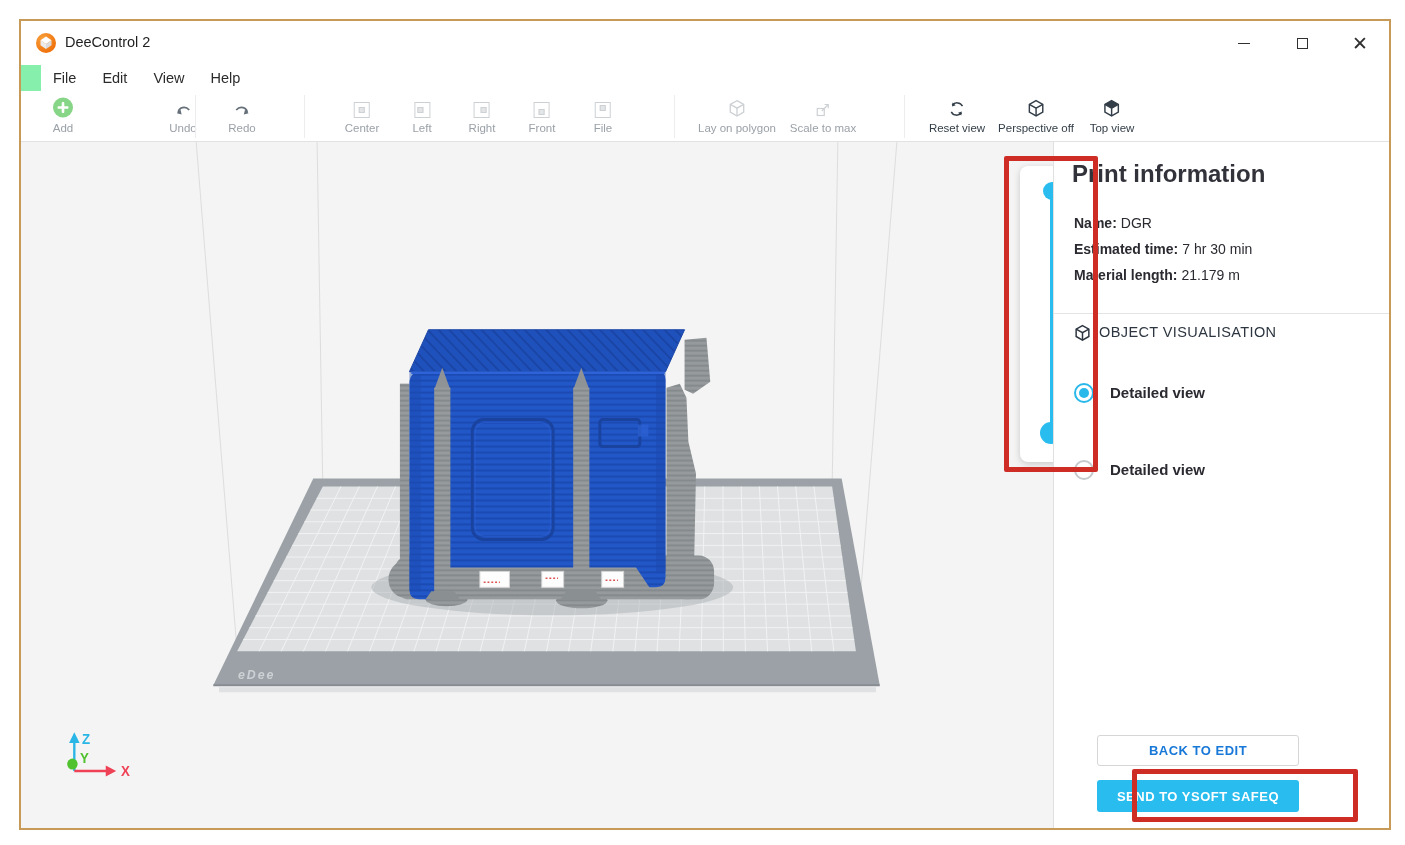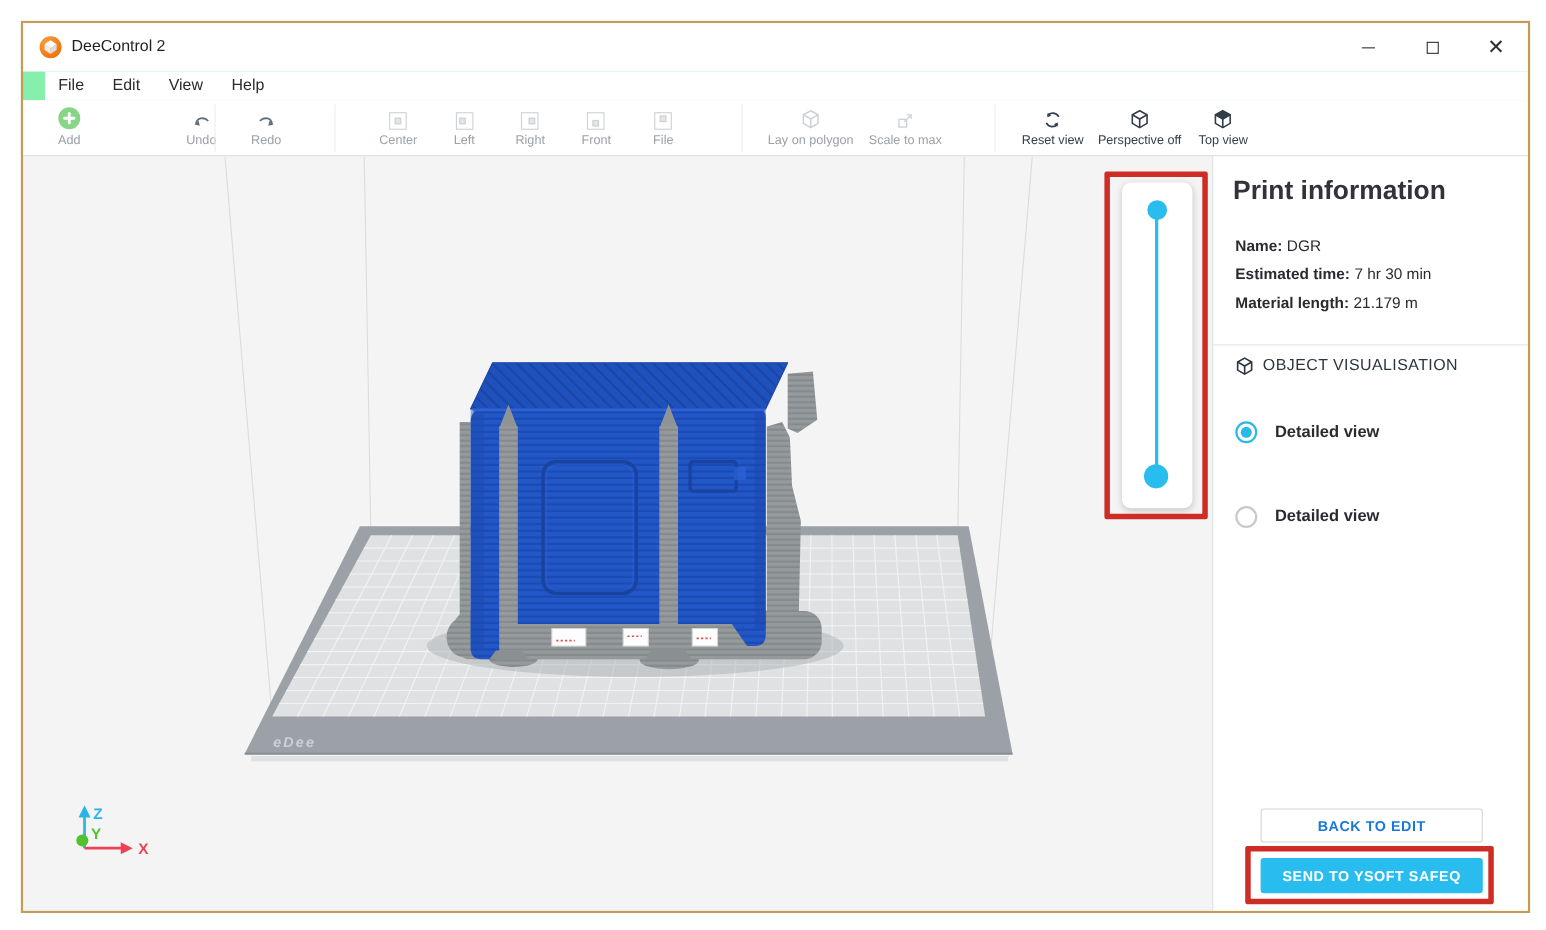--- a/index.html
+++ b/index.html
@@ -44,21 +44,21 @@
 
   
   .slider-card { position:absolute; left:999px; top:24px; width:64px; height:296px;
                  background:#fff; border-radius:8px; box-shadow:0 2px 7px rgba(0,0,0,.18); }
   .slider-track { position:absolute; left:30px; top:25px; width:3px; height:242px; background:#29bdef; border-radius:2px; }
   .slider-handle { position:absolute; border-radius:50%; background:#29bdef; }
   .slider-handle.top { left:23px; top:16px; width:18px; height:18px; }
   .slider-handle.bottom { left:20px; top:256px; width:22px; height:22px; }
 
   
-  .side-panel { position:relative; width:287px; background:#fff; border-left:1px solid #e0e0e0; }
+  .side-panel { position:relative; width:336px; background:#fff; border-left:1px solid #e0e0e0; }
   .panel-title { position:absolute; left:18px; top:18px; font-size:24px; font-weight:bold; color:#32323a; }
   .info-field { position:absolute; left:20px; font-size:14px; color:#2a2a31; }
   .info-field b { font-weight:bold; margin-right:4px; }
   .panel-divider { position:absolute; left:0; top:171px; width:100%; height:1px; background:#e4e4e4; }
   .section-header { position:absolute; left:20px; top:182px; display:flex; gap:8px; }
   .section-header span { font-size:14.5px; font-weight:500; color:#2d3640; letter-spacing:.4px; }
   .option { position:absolute; left:20px; }
   .radio { width:20px; height:20px; border-radius:50%; background:#fff; position:relative; }
   .radio.on { border:2px solid #29b8ea; }
   .radio.on::after { content:""; position:absolute; left:3px; top:3px; width:10px; height:10px;

